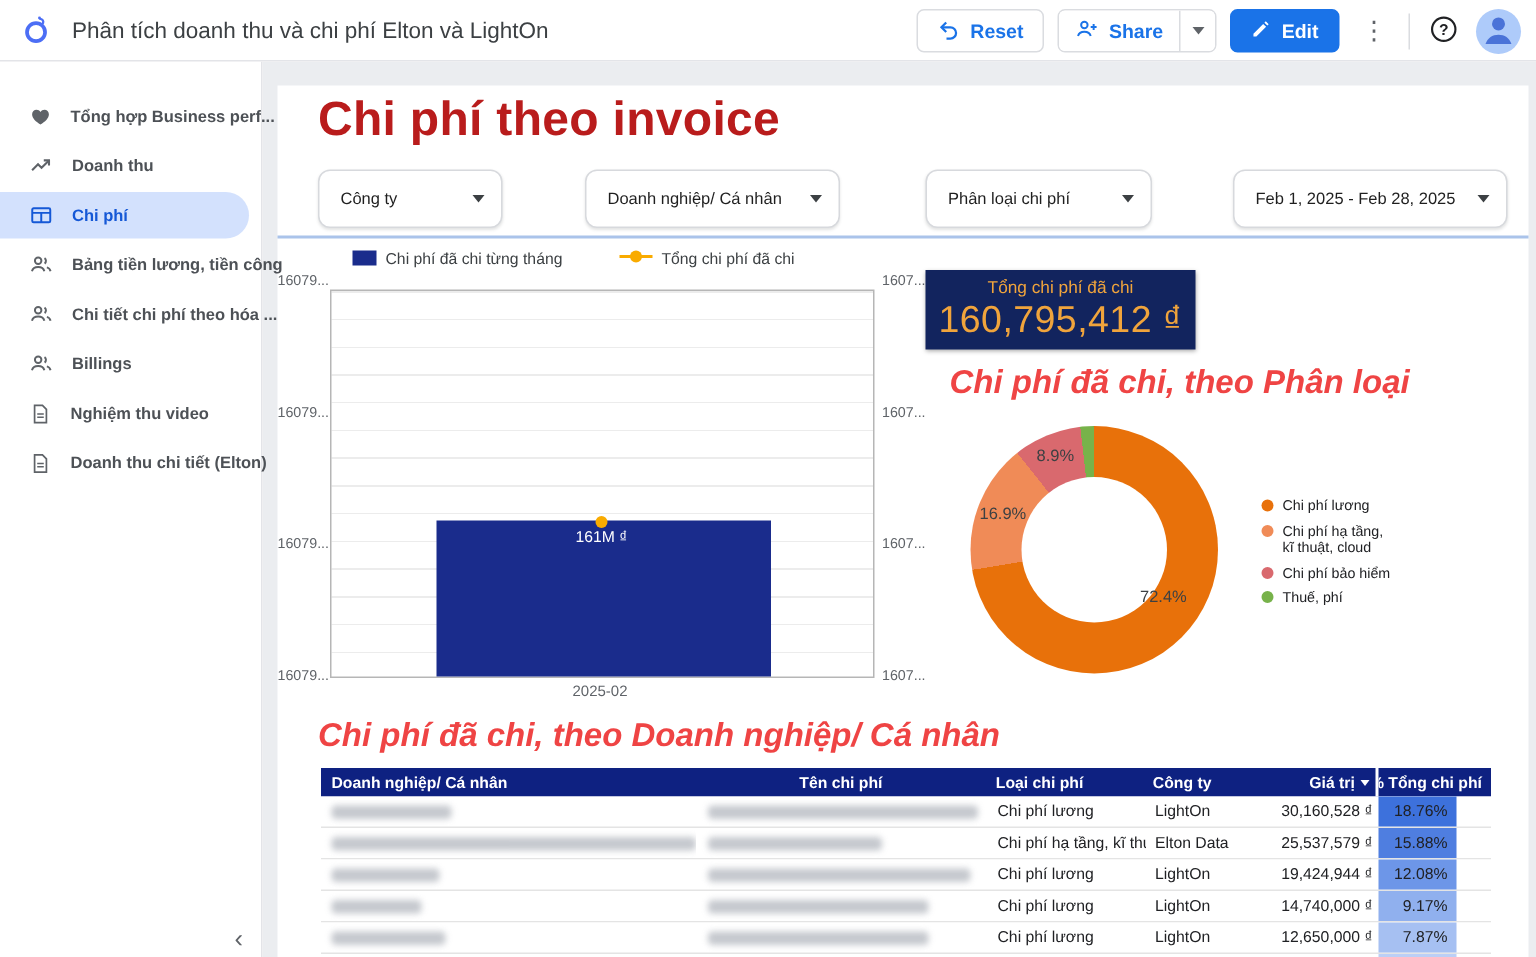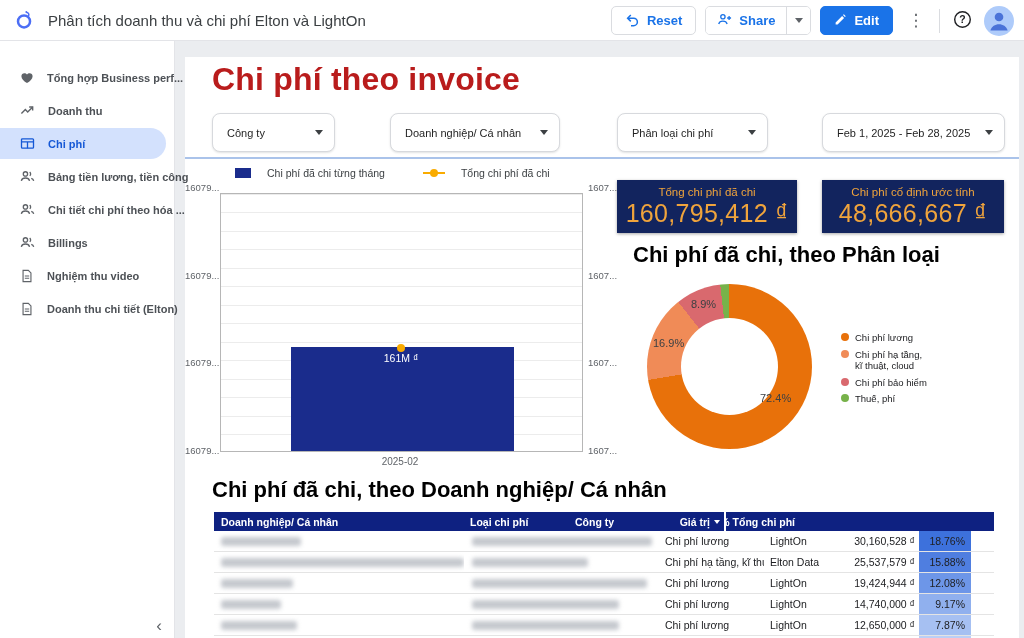--- a/index.html
+++ b/index.html
@@ -42,41 +42,41 @@
   .canvas { position:absolute; top:16px; left:10px; right:5px; bottom:-10px; background:#fff; }
   .page-title { position:absolute; left:27px; top:4px; font-size:32px; font-weight:bold; color:#b91c1c; letter-spacing:.2px; }
   
   .chip { position:absolute; top:56px; height:39px; border:1px solid #d7d9dd; border-radius:8px; background:#fff;
     box-shadow:0 1px 2px rgba(60,64,67,.15); display:flex; align-items:center; justify-content:space-between;
     padding:0 11px 0 14px; font-size:11px; color:#1f1f1f; cursor:pointer; }
   .chip .caret { border-top-color:#3c4043; }
   .divider { position:absolute; left:0; right:0; top:100px; height:2px; background:#aac3ea; }
   
   .legend-row { position:absolute; top:110px; left:50px; display:flex; gap:38px; align-items:center; font-size:10.5px; color:#3c4043; }
-  .legend-item { display:flex; align-items:center; gap:16px; }
+  .legend-item { display:flex; gap:6px; }
   .swatch { width:16px; height:10px; }
   .lineglyph { position:relative; width:22px; height:8px; display:flex; align-items:center; }
   .lineglyph .ln { width:22px; height:2px; }
   .lineglyph .dt { position:absolute; left:7px; top:0; width:8px; height:8px; border-radius:50%; }
   .plot { position:absolute; left:35px; top:136px; width:363px; height:259px; border:1px solid #b6b6b6;
     background-image:repeating-linear-gradient(to bottom,#ececec 0,#ececec 1px,transparent 1px,transparent 18.5px); }
   .bar { position:absolute; left:70px; bottom:0; width:223px; height:104px; }
   .dot { position:absolute; left:176px; top:150px; width:8px; height:8px; border-radius:50%; }
   .bar-label { position:absolute; left:130px; top:158px; width:100px; text-align:center; font-size:10.5px; color:#fff; }
   .tick { position:absolute; width:30px; font-size:9.5px; color:#5f6368; }
   .tick.l { left:0; text-align:right; }
   .tick.r { left:403px; text-align:left; }
   .xlabel { position:absolute; left:175px; top:399px; width:80px; text-align:center; font-size:10px; color:#5f6368; }
   
   .scorecard { position:absolute; top:123px; height:53px; background:#12245e; color:#f0a43c; text-align:center;
     box-shadow:0 1px 3px rgba(0,0,0,.35); padding-top:6px; }
   .scorecard .sc-label { font-size:11.5px; }
   .scorecard .sc-value { font-size:25px; margin-top:1px; letter-spacing:.3px; }
   
-  .sec-title { position:absolute; font-size:22px; color:#000000; }
+  .sec-title { position:absolute; font-size:22px; color:#ef4444;font-style:italic; }
   .donut { position:absolute; left:462px; top:227px; width:165px; height:165px; border-radius:50%; }
   .hole { position:absolute; left:34px; top:34px; width:97px; height:97px; border-radius:50%; background:#fff; }
   .pct-label { position:absolute; font-size:11px; color:#3c4043; }
   .d-legend { position:absolute; left:656px; top:275px; font-size:9.5px; color:#202124; }
   .d-entry { display:flex; gap:6px; margin-bottom:5px; line-height:11.5px; max-width:86px; }
   .d-dot { flex:0 0 auto; width:8px; height:8px; border-radius:50%; margin-top:1px; }
   
   .xtable { position:absolute; left:29px; top:455px; width:780px; font-size:10.5px; }
   .thead { display:flex; height:19px; background:#0e2181; color:#fff; font-weight:bold; align-items:center; }
   .trow { display:flex; height:21px; border-bottom:1px solid #e4e4e4; align-items:center; background:#fff; }
@@ -281,24 +281,20 @@
         <div class="bar" style="background-color: rgb(26, 44, 140);"></div>
         <div class="dot" style="background-color: rgb(249, 171, 0);"></div>
         <div class="bar-label">161M ₫</div>
       </div>
       <div class="xlabel">2025-02</div>
 
       <div class="scorecard" style="left:432px;width:180px;">
         <div class="sc-label">Tổng chi phí đã chi</div>
         <div class="sc-value">160,795,412 ₫</div>
       </div>
-      <div class="scorecard" style="left:637px;width:182px;">
-        <div class="sc-label">Chi phí cố định ước tính</div>
-        <div class="sc-value">48,666,667 ₫</div>
-      </div>
 
       <h2 class="sec-title" style="left:448px;top:185px;">Chi phí đã chi, theo Phân loại</h2>
       <div class="donut" id="donut-ring" style="background: conic-gradient(rgb(232, 113, 10) 0%, rgb(232, 113, 10) 72.4%, rgb(240, 139, 87) 72.4%, rgb(240, 139, 87) 89.3%, rgb(217, 105, 110) 89.3%, rgb(217, 105, 110) 98.2%, rgb(119, 178, 74) 98.2%, rgb(119, 178, 74) 100%);">
         <div class="hole"></div>
       </div>
       <span class="pct-label" style="left:575px;top:335px;">72.4%</span>
       <span class="pct-label" style="left:468px;top:280px;">16.9%</span>
       <span class="pct-label" style="left:506px;top:241px;">8.9%</span>
 
       <div class="d-legend">
@@ -317,20 +313,21 @@
         <div class="d-entry">
           <span class="d-dot" style="background-color: rgb(119, 178, 74);"></span>
           <span>Thuế, phí</span>
         </div>
       </div>
 
       <h2 class="sec-title" style="left:27px;top:420px;">Chi phí đã chi, theo Doanh nghiệp/ Cá nhân</h2>
       <div class="xtable">
         <div class="thead">
           <span class="th c1">Doanh nghiệp/ Cá nhân</span>
+          <span class="th c2">Tên chi phí</span>
           <span class="th c3">Loại chi phí</span>
           <span class="th c4">Công ty</span>
           <span class="th c5">
               <span>Giá trị</span>
               <span class="sort-tri"></span>
             </span>
           <span class="th c6">% Tổng chi phí</span>
         </div>
         <div id="tbody">
             <div class="trow">

